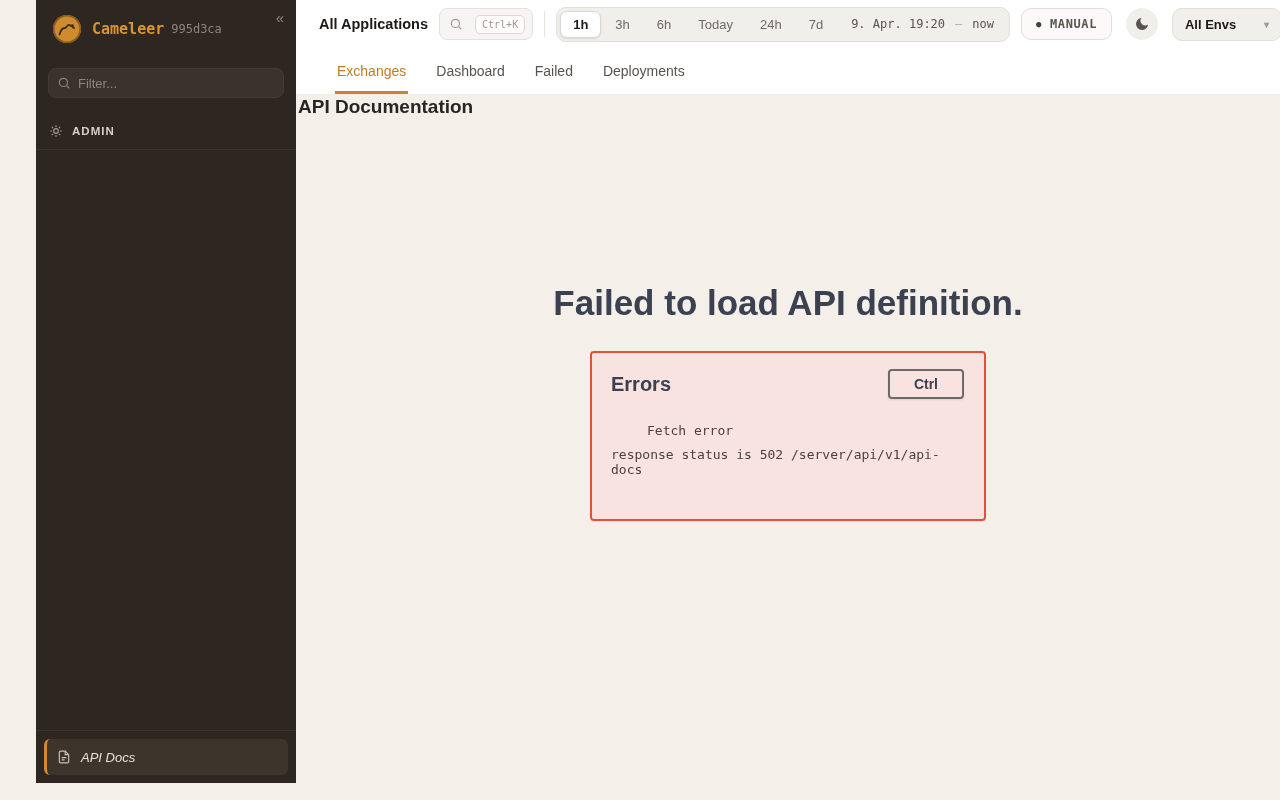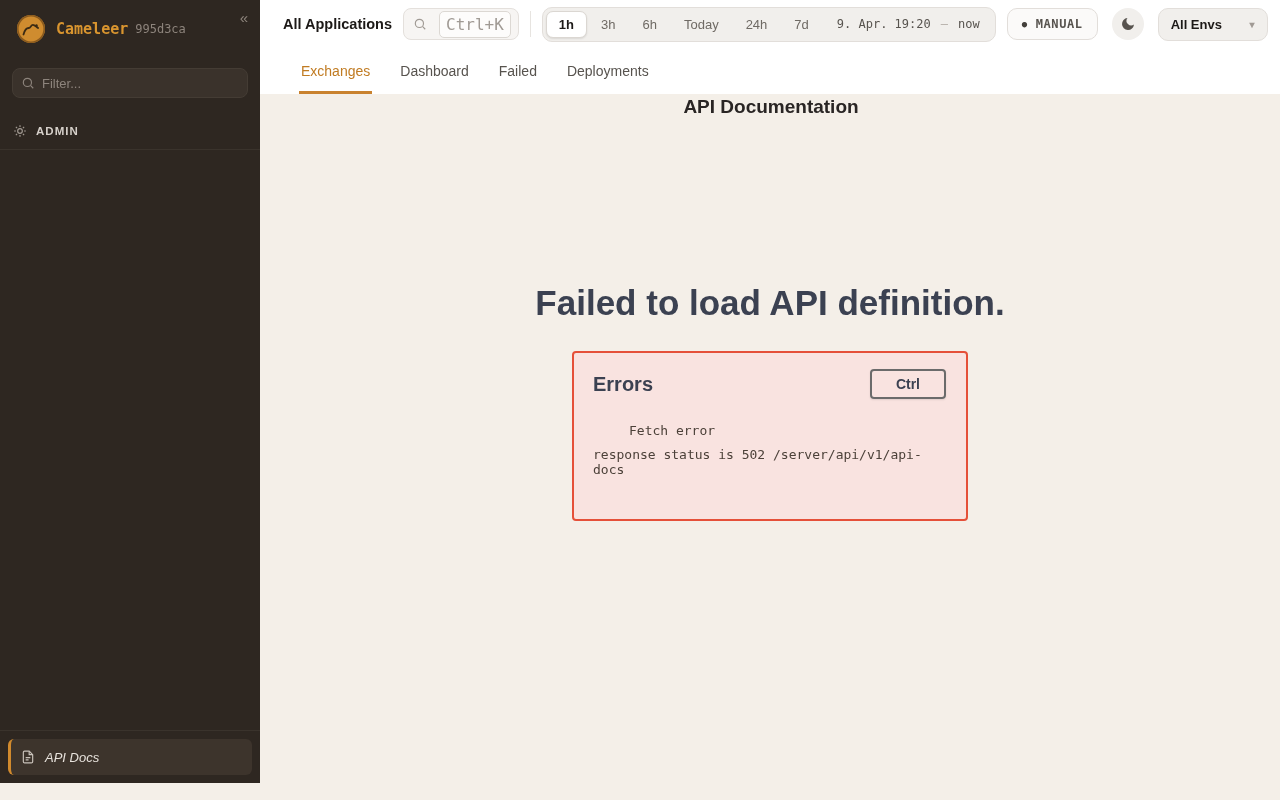--- a/index.html
+++ b/index.html
@@ -1,19 +1,19 @@
 <!DOCTYPE html>
 <html><head>
 <meta charset="utf-8">
 <style>
   * { box-sizing: border-box; margin: 0; padding: 0; }
   html, body { width: 1280px; height: 800px; overflow: hidden; }
   body { font-family: "Liberation Sans", sans-serif; background: #f4efe8; }
 
-  .app { display: flex; width: 1280px; height: 783px; }
+  .app { display: flex; width: 1280px; height: 783px; padding-left: 36px; }
 
   
   .sidebar { width: 260px; background: #2e2721; display: flex; flex-direction: column; flex-shrink: 0; }
   .logo-row { height: 58px; display: flex; align-items: center; padding: 0 12px 0 16px; position: relative; }
   .logo-badge { width: 30px; height: 30px; border-radius: 50%; flex-shrink: 0; }
   .logo-name { color: #d9952f; font-family: "DejaVu Sans Mono", monospace; font-weight: bold; font-size: 15px; margin-left: 10px; }
   .logo-suffix { color: #8d847c; font-family: "DejaVu Sans Mono", monospace; font-size: 12px; margin-left: 7px; }
   .collapse-btn { position: absolute; right: 12px; top: 9px; color: #8d847c; font-size: 15px; cursor: pointer; background: none; border: none; }
 
   .filter-wrap { margin: 10px 12px 14px 12px; position: relative; }
@@ -33,21 +33,21 @@
   
   .right-col { flex: 1; display: flex; flex-direction: column; min-width: 0; border-radius: 16px; }
 
   
   .header { height: 48px; background: #ffffff; display: flex; align-items: center; padding: 0 0 0 23px; gap: 11px; flex-shrink: 0; }
   .hdr-title { font-weight: bold; font-size: 14.5px; color: #1c1917; white-space: nowrap; }
   .search-box { display: flex; align-items: center; gap: 6px; background: #f7f5f3; border: 1px solid #e4e0dc; border-radius: 8px; height: 32px; padding: 0 7px 0 9px; width: 120px; }
   .search-box .icon { color: #a09a94; display: flex; flex-shrink: 0; }
   .search-input { width: 100%; min-width: 0; border: none; background: transparent; font-size: 13px; color: #57534e; outline: none; }
   .search-input::placeholder { color: #a09a94; }
-  .kbd { border: 1px solid #dcd8d3; border-radius: 5px; padding: 3px 6px; font-family: "DejaVu Sans Mono", monospace; font-size: 16px; color: #a09a94; background: #fdfcfb; white-space: nowrap; }
+  .kbd { border: 1px solid #dcd8d3; border-radius: 5px; padding: 3px 6px; font-family: "DejaVu Sans Mono", monospace; font-size: 10px; color: #a09a94; background: #fdfcfb; white-space: nowrap; }
   .divider-v { width: 1px; height: 26px; background: #e7e4e0; flex-shrink: 0; }
 
   .time-group { display: flex; align-items: center; background: #f1efec; border: 1px solid #e2deda; border-radius: 10px; padding: 3px; gap: 1px; }
   .time-btn { border: none; background: transparent; color: #6f6a64; font-size: 13px; padding: 6px 13px; border-radius: 7px; cursor: pointer; font-family: "Liberation Sans", sans-serif; }
   .time-btn.selected { background: #ffffff; border: 1px solid #dbd7d2; color: #1c1917; font-weight: bold; box-shadow: 0 1px 2px rgba(0,0,0,0.10); padding: 5px 12px; }
   .time-date { font-family: "DejaVu Sans Mono", monospace; font-size: 12px; color: #57534e; padding: 0 12px 0 14px; display: flex; gap: 10px; align-items: center; white-space: nowrap; }
   .time-date .sep { color: #b3ada6; }
 
   .right-cluster { margin-left: auto; display: flex; align-items: center; gap: 14px; padding-right: 0; }
   .manual-btn { display: flex; align-items: center; gap: 8px; border: 1px solid #e2deda; background: #fbfaf9; border-radius: 10px; padding: 8px 14px; font-family: "DejaVu Sans Mono", monospace; font-size: 12px; font-weight: bold; color: #57534e; letter-spacing: 0.05em; cursor: pointer; }
@@ -57,21 +57,21 @@
   .env-select .chev { color: #a09a94; font-size: 10px; }
   .user-label { font-size: 13.5px; color: #1c1917; font-weight: bold; white-space: nowrap; width: 30px; overflow: hidden; }
 
   
   .tabs { height: 46px; background: #ffffff; display: flex; align-items: stretch; padding-left: 26px; flex-shrink: 0; }
   .tab { display: flex; align-items: center; margin: 0 13px; padding: 0 2px; font-size: 14px; color: #57534e; border-bottom: 3px solid transparent; border-top: 3px solid transparent; cursor: pointer; }
   .tab.active { color: #c07b22; border-bottom-color: #c9822e; }
 
   
   .content { flex: 1; background: #f4efe8; overflow: hidden; }
-  .page-title { font-size: 19px; font-weight: bold; color: #292524; padding: 2px 0 0 2px; line-height: 22px; text-align: center; }
+  .page-title { font-size: 19px; font-weight: bold; color: #292524; padding: 2px 0 0 2px; line-height: 22px; }
 
   .loader { display: flex; flex-direction: column; align-items: center; margin-top: 164px; }
   .fail-msg { font-size: 35px; font-weight: bold; color: #3b4151; line-height: 42px; }
 
   .errors-box { width: 396px; margin-top: 27px; background: #f9e3e0; border: 2px solid #e55039; border-radius: 4px; padding: 16px 20px 42px 19px; }
   .errors-head { display: flex; align-items: center; justify-content: space-between; }
   .errors-title { font-size: 20px; font-weight: bold; color: #3b4151; }
   .hide-btn { border: 2px solid #6b6b6b; border-radius: 4px; background: transparent; padding: 5px 24px; font-size: 14px; font-weight: bold; color: #3b4151; cursor: pointer; font-family: "Liberation Sans", sans-serif; box-shadow: 0 1px 2px rgba(0,0,0,0.1); }
   .error-msg { margin-top: 24px; font-family: "DejaVu Sans Mono", "Liberation Mono", monospace; font-size: 13px; color: #4c4139; }
   .error-name { font-weight: normal; margin-bottom: 9px; margin-left: 36px; }

